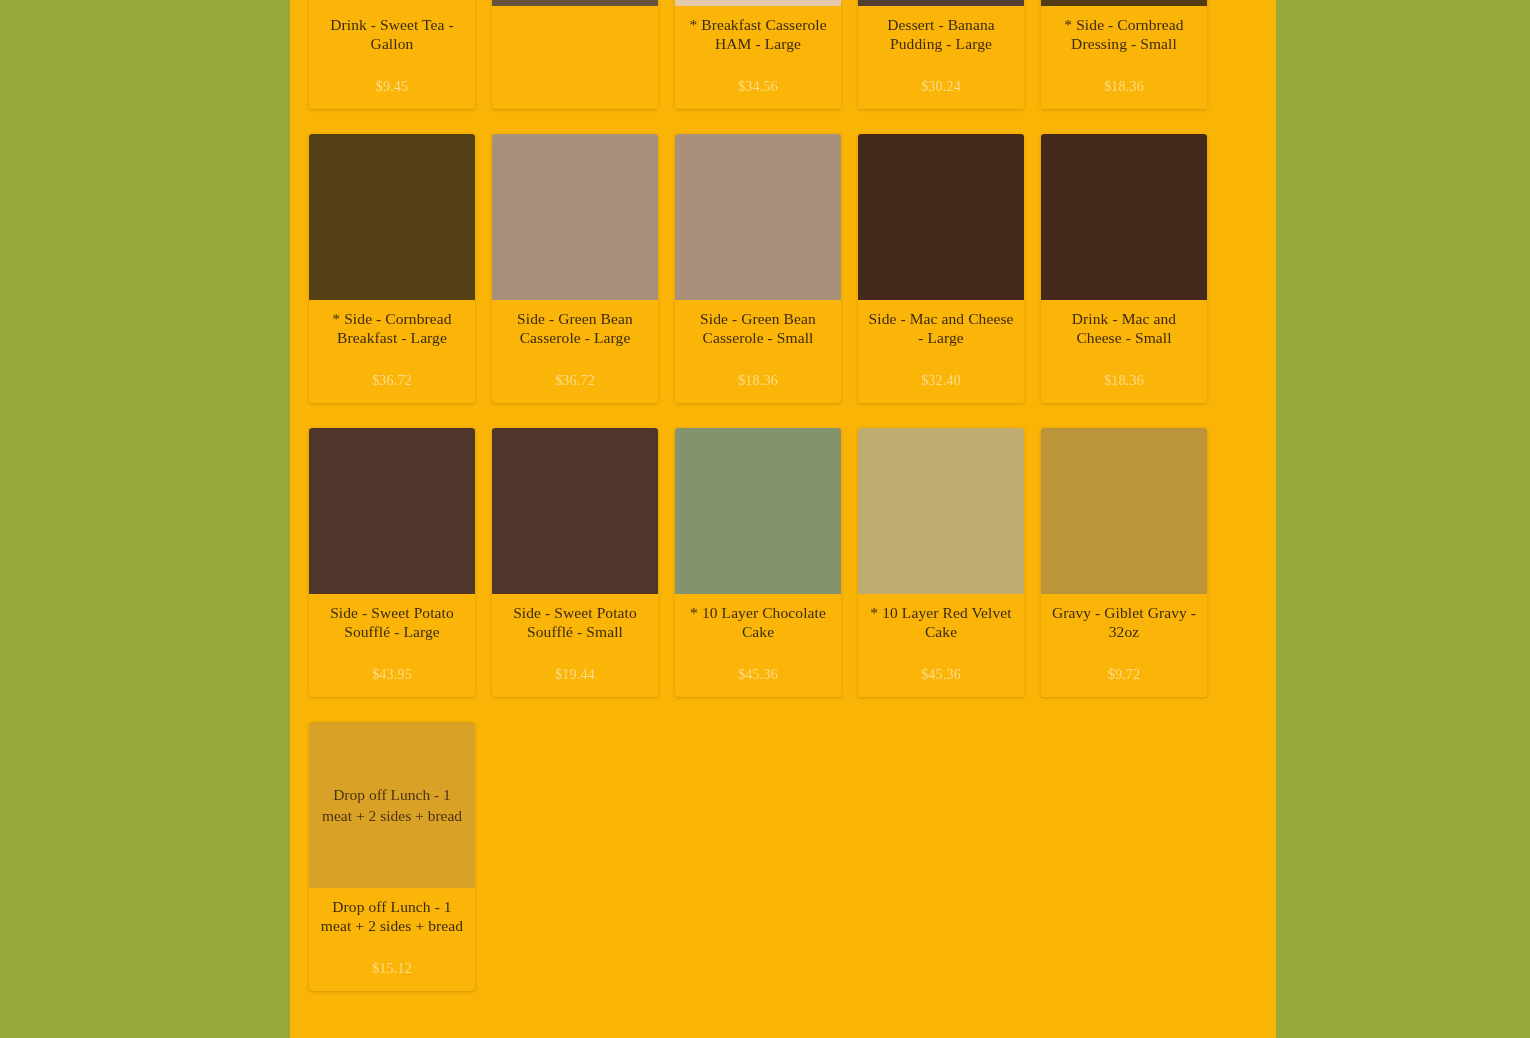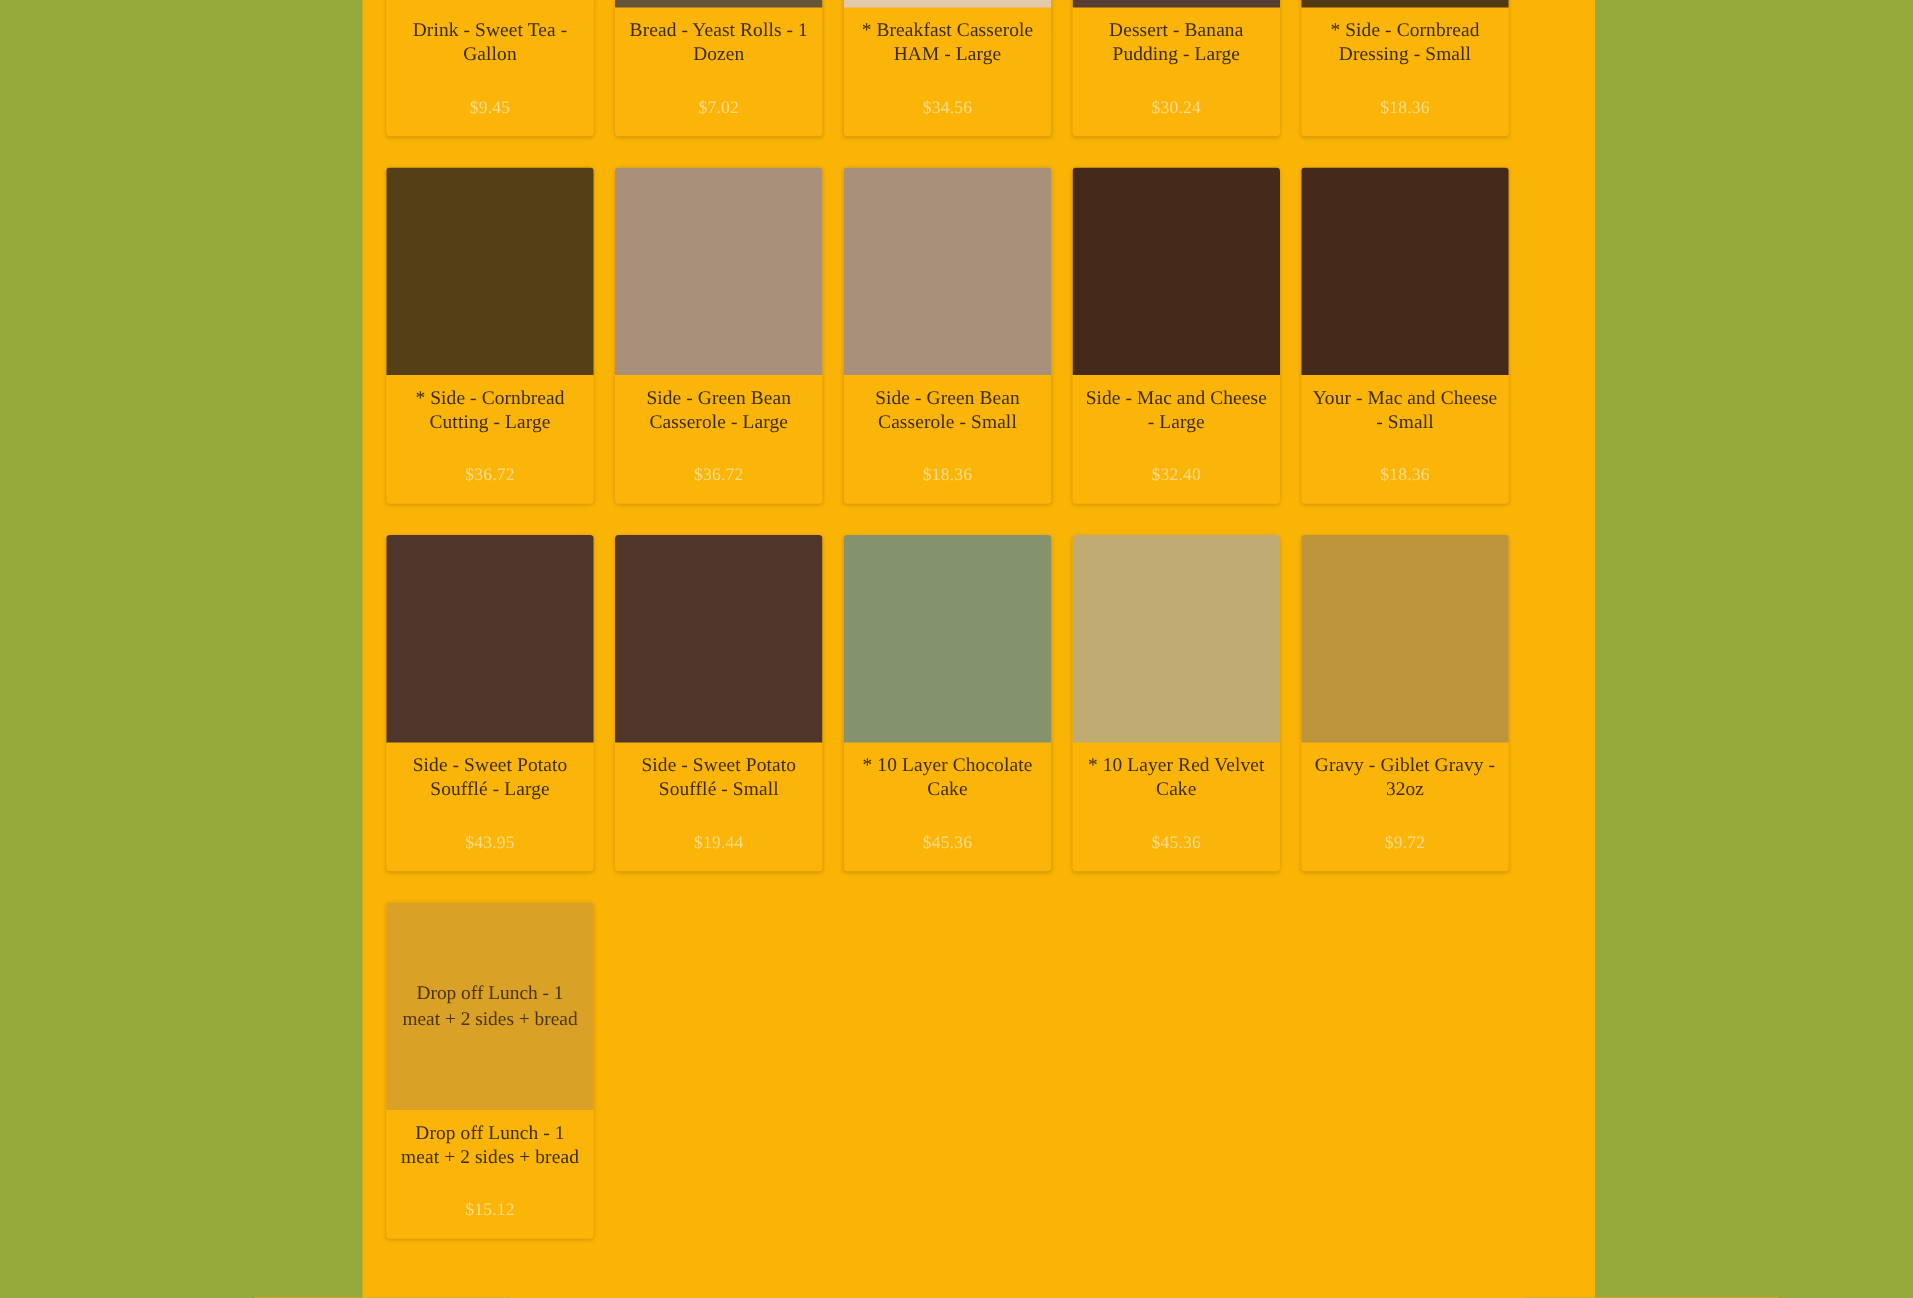--- a/index.html
+++ b/index.html
@@ -106,24 +106,20 @@
   <div id="product-grid">
       <div class="product-card">
         <div class="card-thumb" style="background: rgb(251, 181, 8);"></div>
         <div class="card-body">
           <div class="card-title">Drink - Sweet Tea - Gallon</div>
           <div class="card-price">$9.45</div>
         </div>
       </div>
       <div class="product-card">
         <div class="card-thumb" style="background: rgb(101, 84, 57);"></div>
-        <div class="card-body">
-          <div class="card-title">Bread - Yeast Rolls - 1 Dozen</div>
-          <div class="card-price">$7.02</div>
-        </div>
       </div>
       <div class="product-card">
         <div class="card-thumb" style="background: rgb(226, 201, 172);"></div>
         <div class="card-body">
           <div class="card-title">* Breakfast Casserole HAM - Large</div>
           <div class="card-price">$34.56</div>
         </div>
       </div>
       <div class="product-card">
         <div class="card-thumb" style="background: rgb(86, 62, 53);"></div>
@@ -135,21 +131,21 @@
       <div class="product-card">
         <div class="card-thumb" style="background: rgb(81, 58, 20);"></div>
         <div class="card-body">
           <div class="card-title">* Side - Cornbread Dressing - Small</div>
           <div class="card-price">$18.36</div>
         </div>
       </div>
       <div class="product-card">
         <div class="card-thumb" style="background: rgb(85, 63, 23);"></div>
         <div class="card-body">
-          <div class="card-title">* Side - Cornbread Cutting - Large</div>
+          <div class="card-title">* Side - Cornbread Breakfast - Large</div>
           <div class="card-price">$36.72</div>
         </div>
       </div>
       <div class="product-card">
         <div class="card-thumb" style="background: rgb(168, 144, 122);"></div>
         <div class="card-body">
           <div class="card-title">Side - Green Bean Casserole - Large</div>
           <div class="card-price">$36.72</div>
         </div>
       </div>
@@ -163,21 +159,21 @@
       <div class="product-card">
         <div class="card-thumb" style="background: rgb(69, 42, 28);"></div>
         <div class="card-body">
           <div class="card-title">Side - Mac and Cheese - Large</div>
           <div class="card-price">$32.40</div>
         </div>
       </div>
       <div class="product-card">
         <div class="card-thumb" style="background: rgb(69, 42, 28);"></div>
         <div class="card-body">
-          <div class="card-title">Your - Mac and Cheese - Small</div>
+          <div class="card-title">Drink - Mac and Cheese - Small</div>
           <div class="card-price">$18.36</div>
         </div>
       </div>
       <div class="product-card">
         <div class="card-thumb" style="background: rgb(80, 54, 42);"></div>
         <div class="card-body">
           <div class="card-title">Side - Sweet Potato Soufflé - Large</div>
           <div class="card-price">$43.95</div>
         </div>
       </div>

